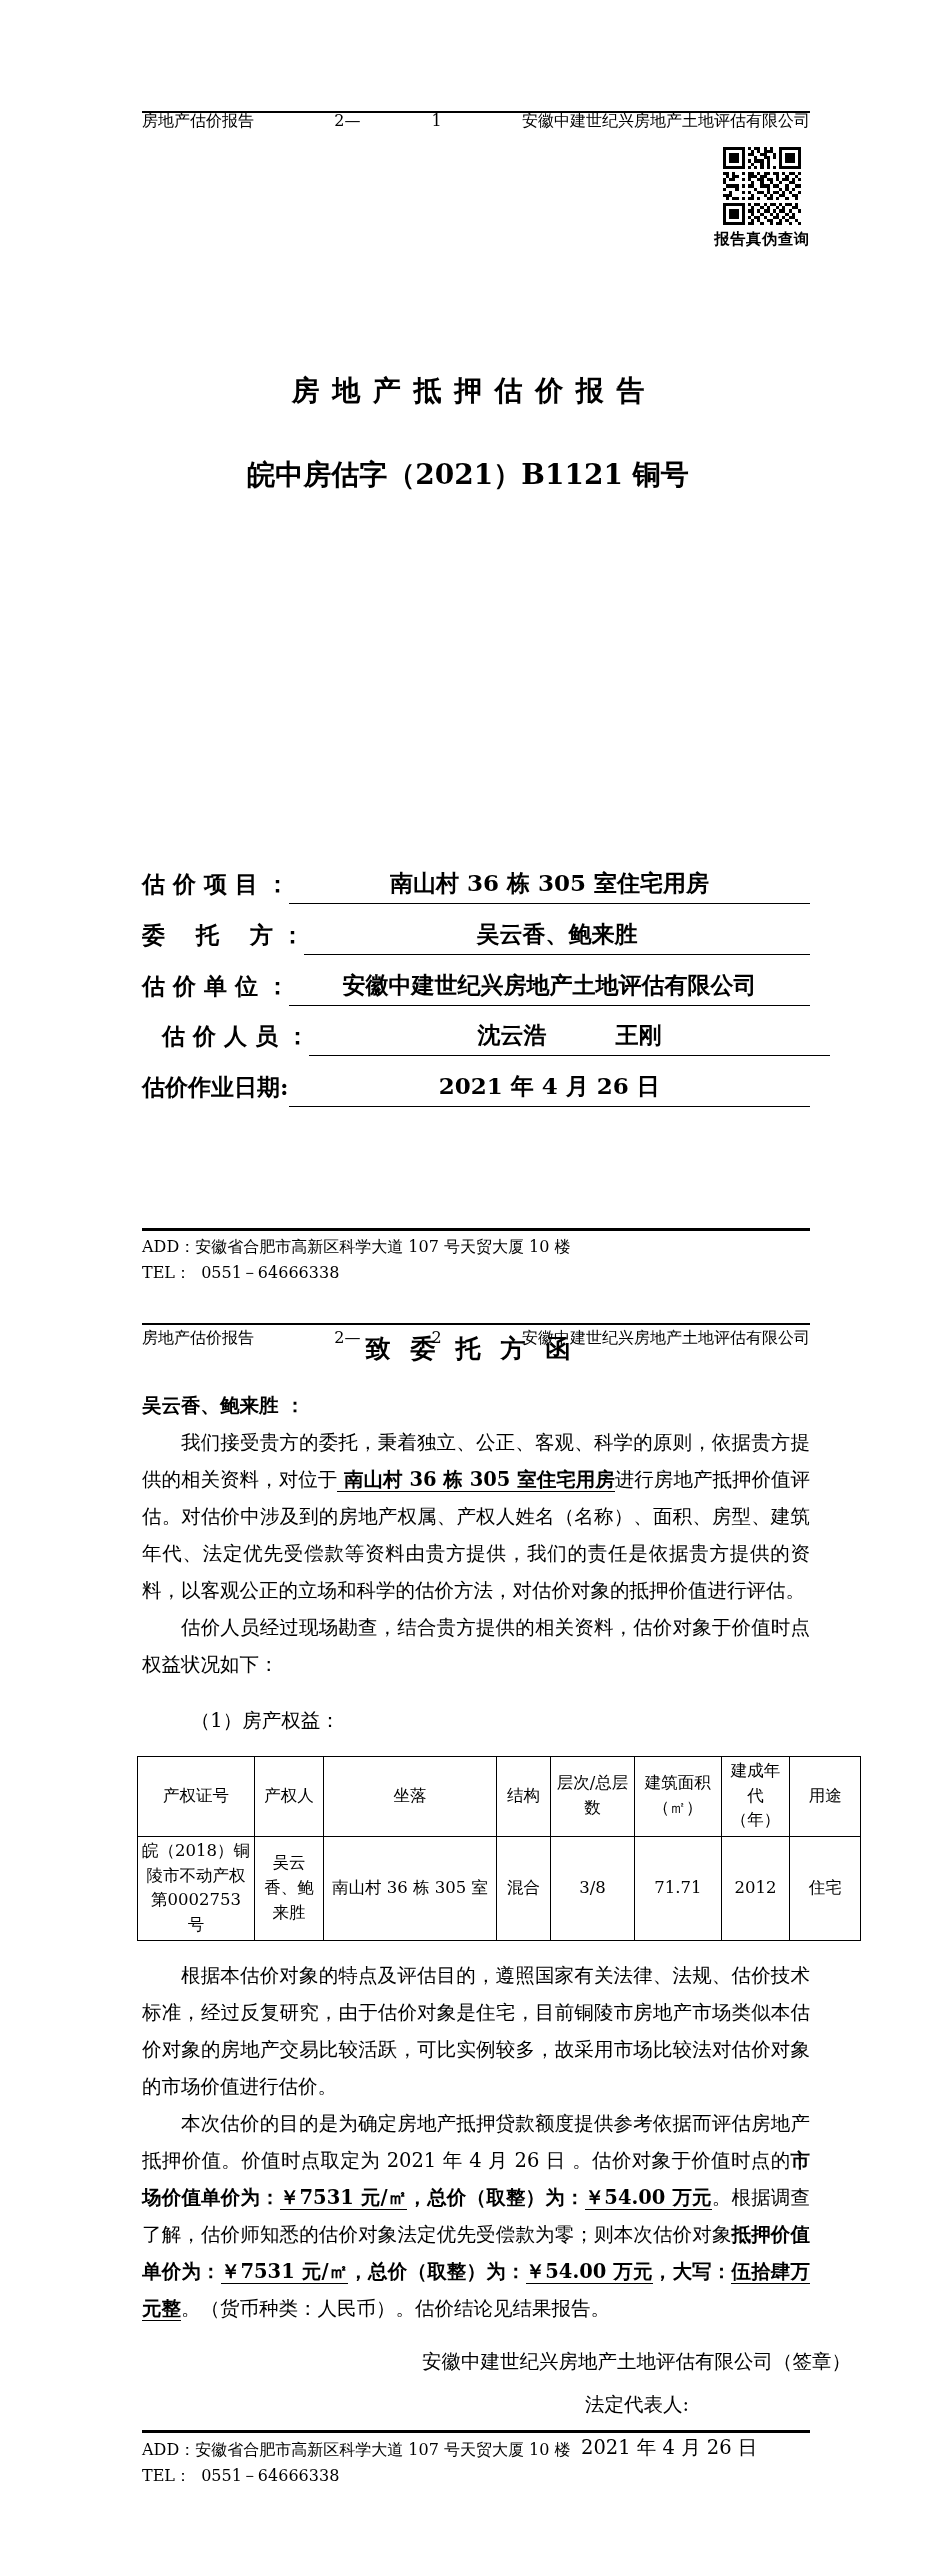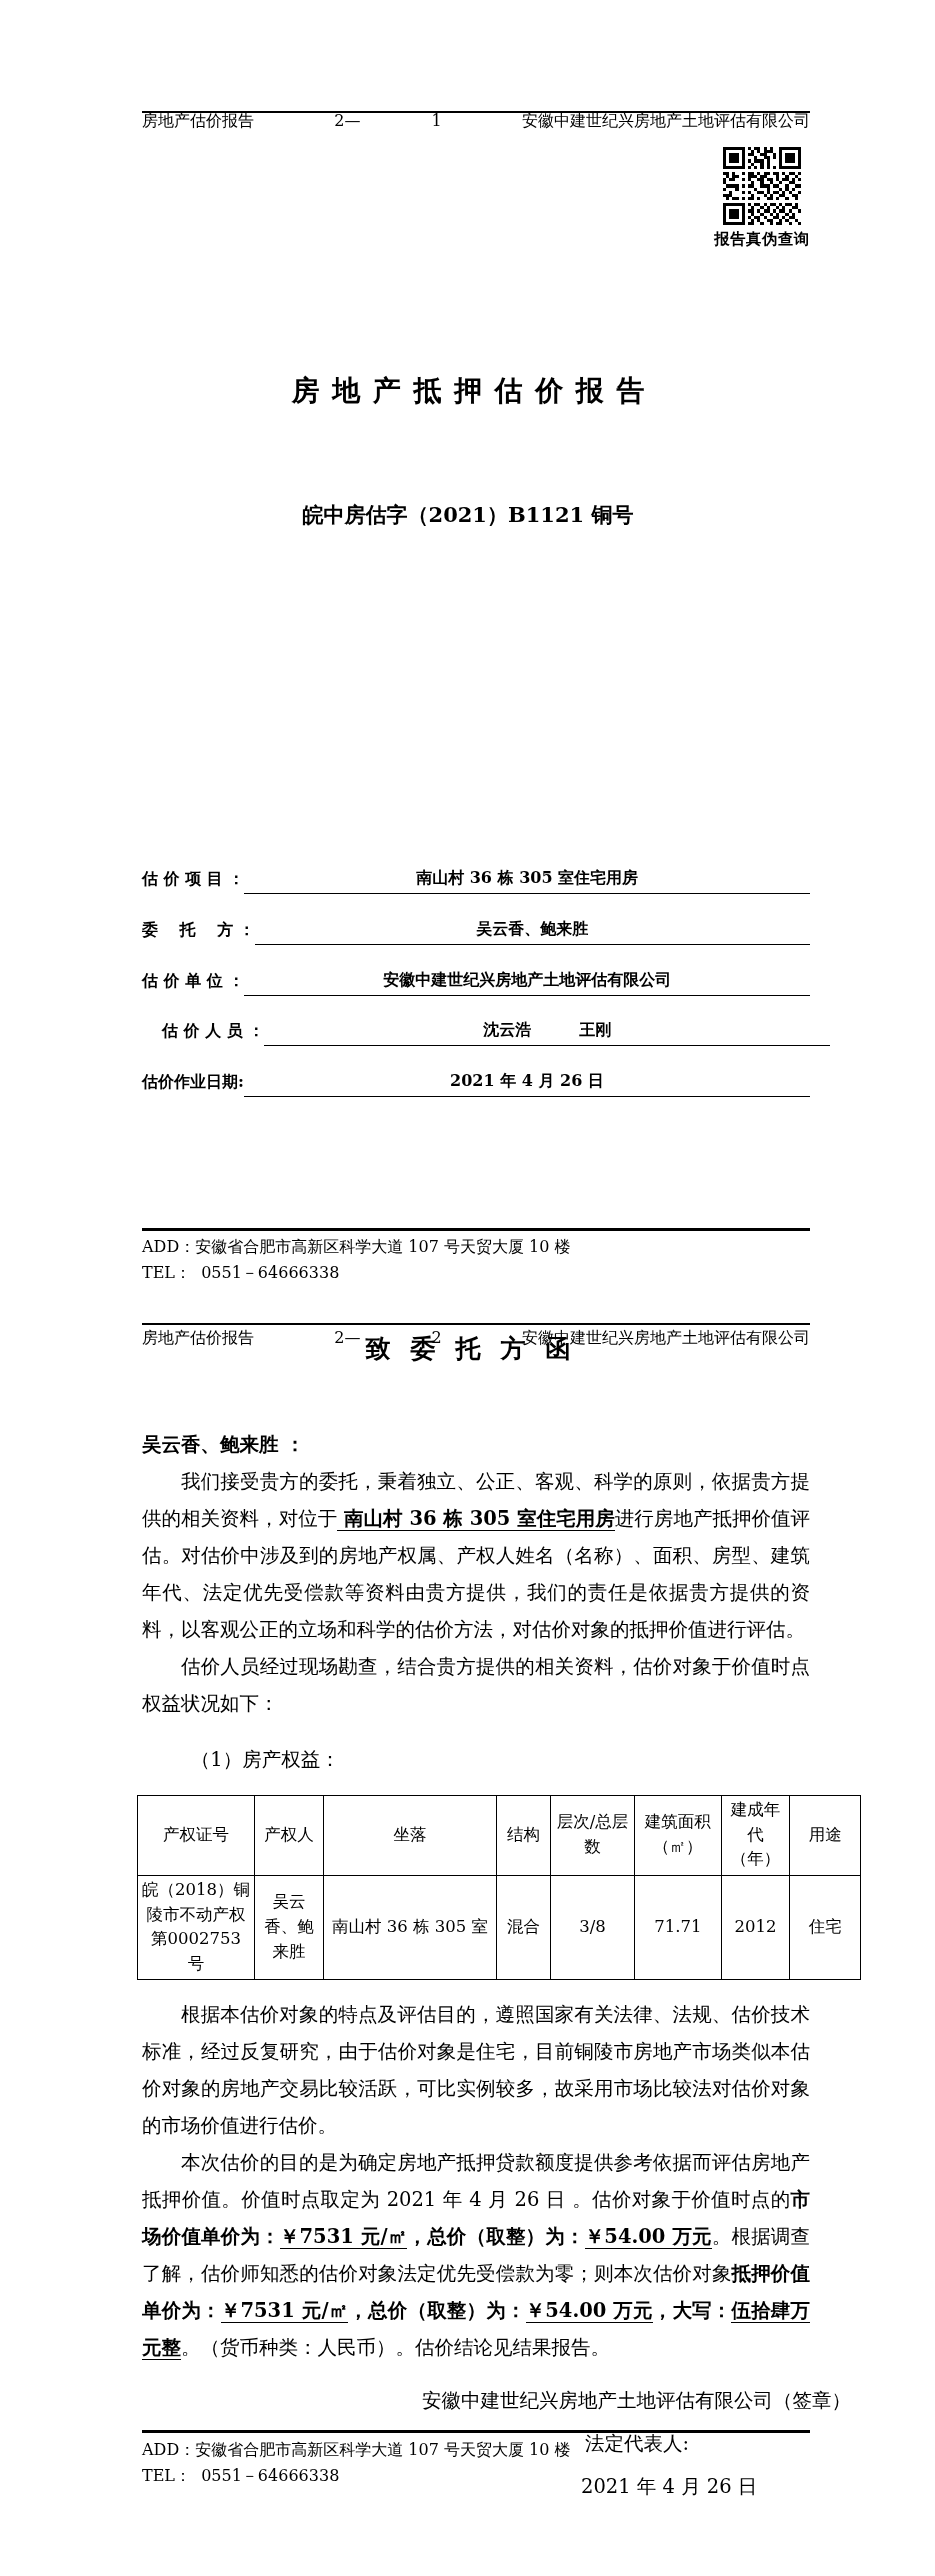--- a/index.html
+++ b/index.html
@@ -15,31 +15,31 @@
   .rule{position:absolute;left:142px;width:668px;height:2.4px;background:#000;}
   .frule{position:absolute;left:142px;width:668px;height:2.9px;background:#000;}
   .foot-line{position:absolute;left:142px;width:708px;font-size:16px;white-space:pre;}
   
   .qr-wrap{position:absolute;left:710px;top:147px;width:104px;text-align:center;}
   .qr-wrap svg{display:block;margin:0 auto;}
   .qr-cap{margin-top:3.5px;font-size:15.3px;font-weight:bold;letter-spacing:0.6px;white-space:pre;}
   
   .doc-title{position:absolute;left:0;top:372px;width:100%;text-align:center;
              font-size:28px;font-weight:bold;letter-spacing:0.45em;text-indent:0.45em;white-space:pre;}
-  .doc-no{position:absolute;left:0;top:501px;width:100%;text-align:center;
-          font-size:21px;font-weight:bold;white-space:pre;}
+  .doc-no{position:absolute;left:0;top:456px;width:100%;text-align:center;
+          font-size:28px;font-weight:bold;white-space:pre;}
   .fieldrow{position:absolute;left:142px;width:668px;display:flex;align-items:flex-end;
-            font-size:16px;font-weight:bold;}
+            font-size:23px;font-weight:bold;}
   .flabel{white-space:pre;flex:0 0 auto;padding-bottom:3.5px;}
   .fval{flex:1;border-bottom:1.8px solid #000;text-align:center;padding-bottom:3.5px;white-space:pre;}
   
   .letter-title{position:absolute;left:0;top:1332px;width:100%;text-align:center;
                 font-size:25px;font-weight:bold;letter-spacing:0.8em;text-indent:0.8em;white-space:pre;}
   .content{position:absolute;left:142px;top:1387px;width:668px;font-size:19.5px;
-           line-height:37px;text-align:justify;margin-top:39px;}
+           line-height:37px;text-align:justify;}
   .salutation{font-weight:bold;white-space:pre;}
   .para{text-indent:2em;margin:0;}
   .item-head{text-indent:2.5em;margin:19px 0 0 0;}
   .b{font-weight:bold;}
   .bu{font-weight:bold;border-bottom:1.8px solid #000;}
   table.rights{border-collapse:collapse;width:724px;margin:16.5px 0 15.3px -4.7px;
                table-layout:fixed;font-size:16.5px;line-height:1.5;text-align:center;}
   table.rights th,table.rights td{border:1.2px solid #000;font-weight:normal;
                vertical-align:middle;padding:2.4px 3.5px;word-break:break-all;}
   table.rights tr.h{height:57px;}

